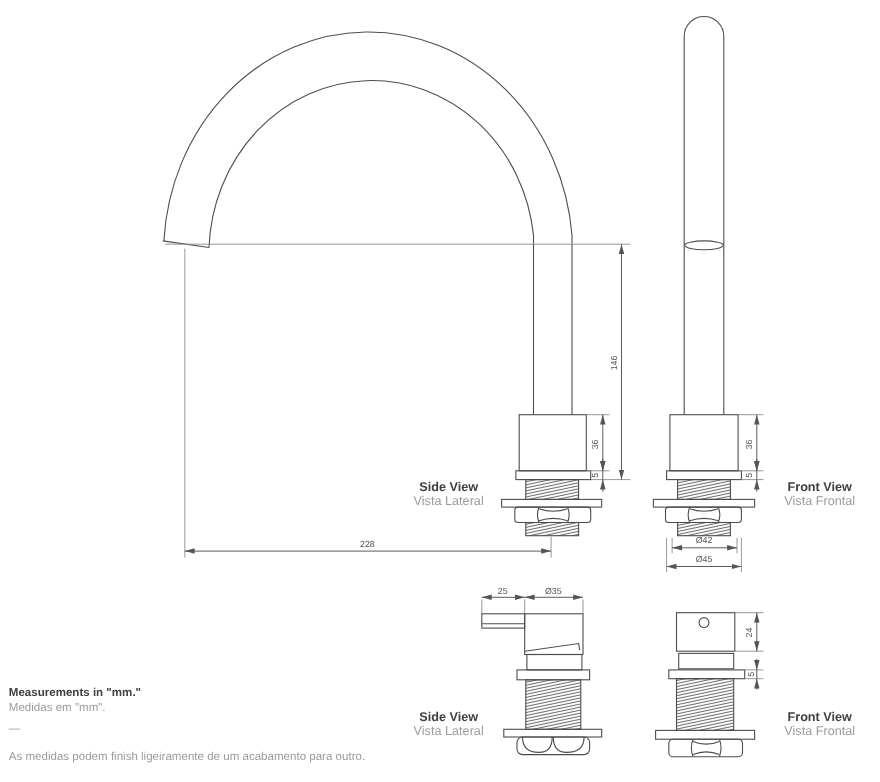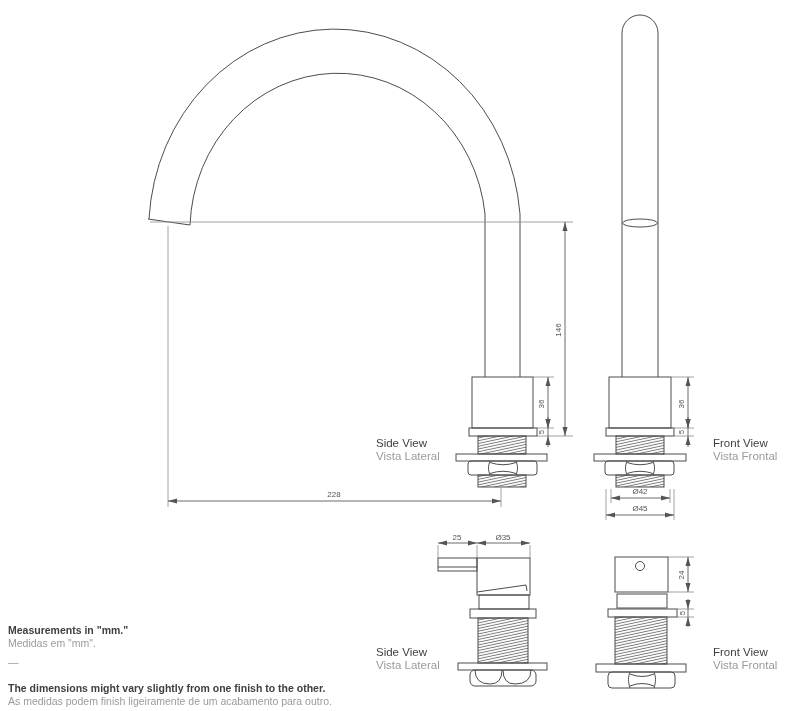--- a/index.html
+++ b/index.html
@@ -7,21 +7,21 @@
     width:800px;height:711px;background:#ffffff;position:relative;
     font-family:"Liberation Sans", sans-serif;overflow:hidden;
   }
   svg{position:absolute;left:0;top:0;}
   .out{fill:none;stroke:#4d4d4d;stroke-width:1;}
   .thread{fill:url(#hatch);stroke:#4d4d4d;stroke-width:1;}
   .ext{stroke:#8a8a8a;stroke-width:0.8;fill:none;}
   .dim{stroke:#5a5a5a;stroke-width:0.9;fill:none;}
   .dimtxt{font-family:"Liberation Sans",sans-serif;font-size:8px;fill:#555;text-anchor:middle;}
   .view-label{position:absolute;line-height:13px;font-size:11.5px;white-space:nowrap;}
-  .view-label .en{font-weight:normal;color:#3f3f3f;}
+  .view-label .en{font-weight:bold;color:#3f3f3f;text-align:center;}
   .view-label .pt{color:#9b9b9b;}
   .notes{position:absolute;left:8px;top:624px;font-size:10.5px;line-height:13px;white-space:nowrap;}
   .notes .bold{font-weight:bold;color:#3f3f3f;}
   .notes .gray{color:#9b9b9b;}
   .notes .dash{color:#9b9b9b;margin:6px 0 13px 0;}
 </style>
 </head>
 <body>
 
 <svg width="800" height="711" viewBox="0 0 800 711">
@@ -181,15 +181,14 @@
 </div>
 <div class="view-label" style="left:713px;top:646px;">
   <div class="en">Front View</div>
   <div class="pt">Vista Frontal</div>
 </div>
 
 <div class="notes">
   <div class="bold">Measurements in "mm."</div>
   <div class="gray">Medidas em "mm".</div>
   <div class="dash">—</div>
-  <div class="bold">The dimensions might vary slightly from one finish to the other.</div>
   <div class="gray">As medidas podem finish ligeiramente de um acabamento para outro.</div>
 </div>
 
 </body></html>

